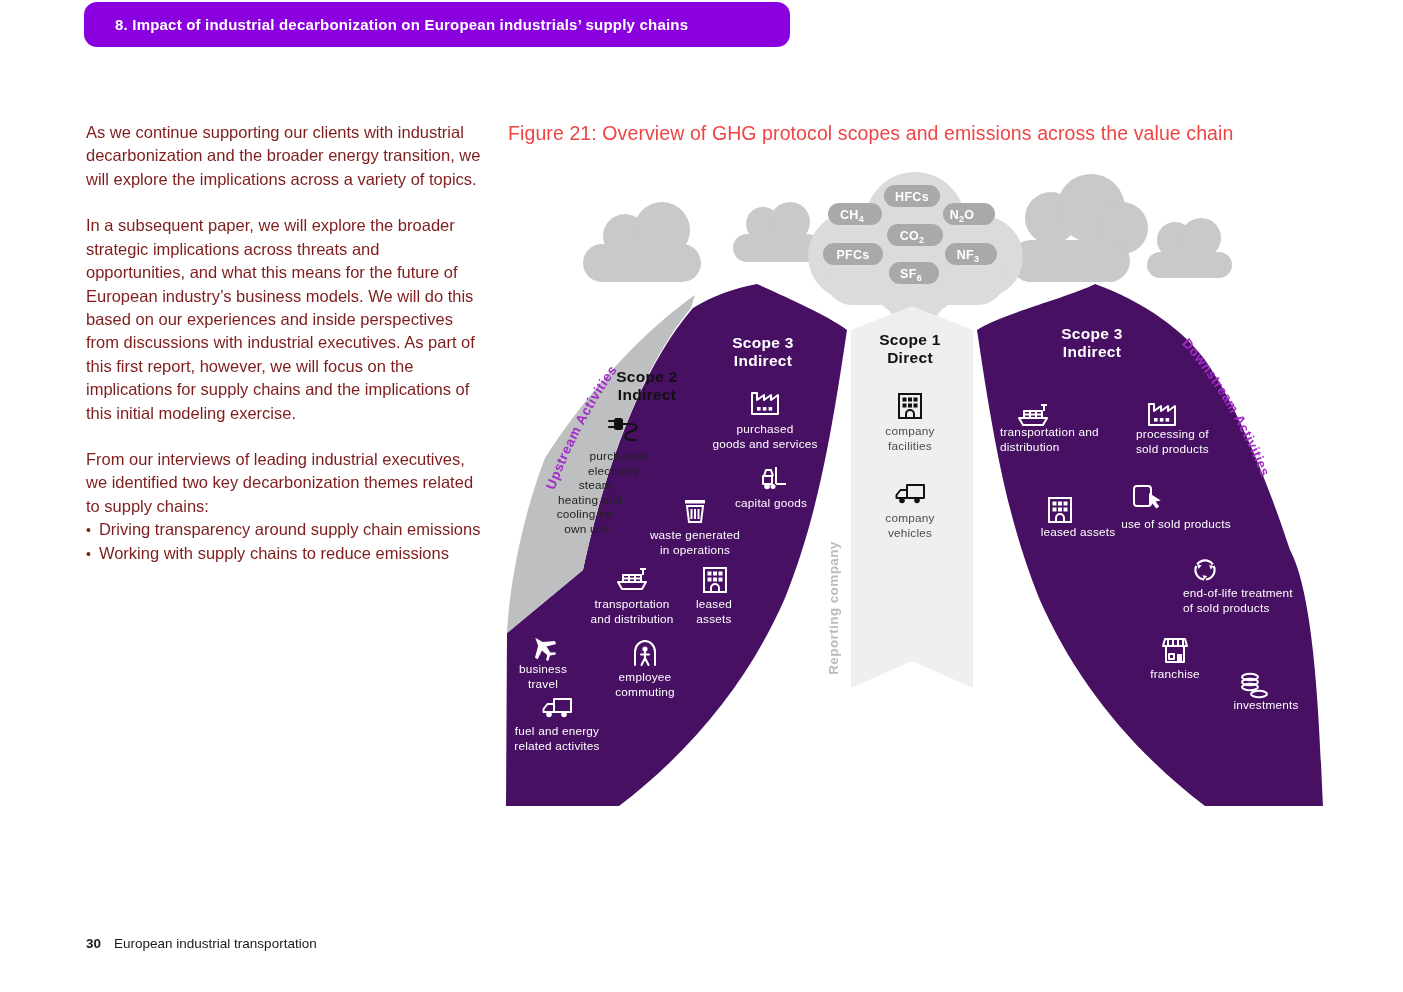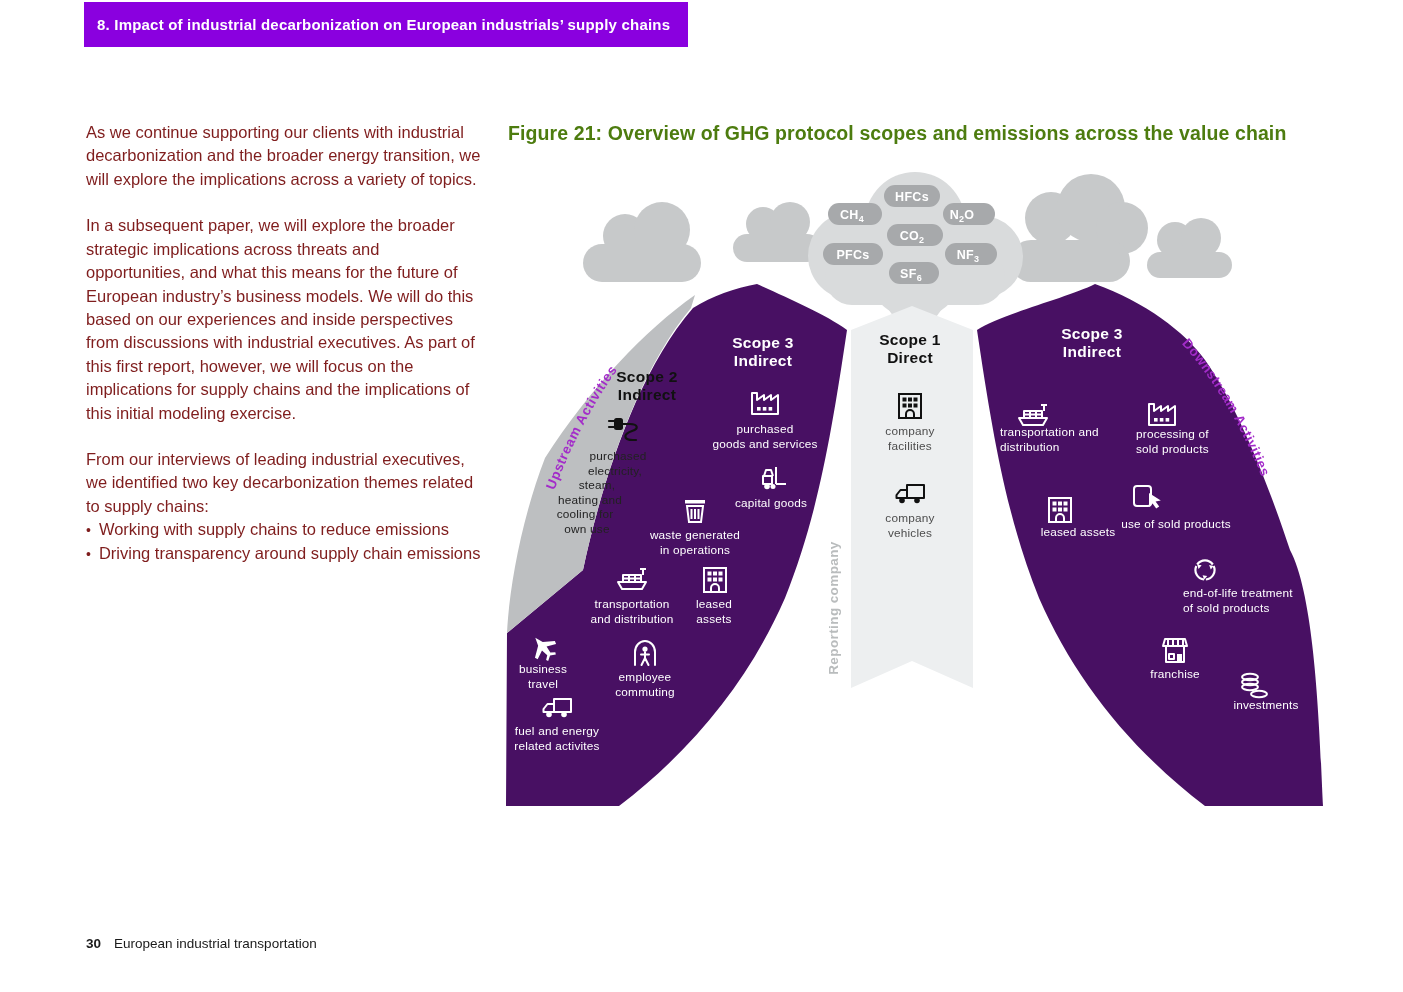--- a/index.html
+++ b/index.html
@@ -1,37 +1,38 @@
 <!DOCTYPE html>
 <html><head>
 <meta charset="utf-8">
 <style>
   html,body{margin:0;padding:0;}
   body{
     width:1403px;height:992px;position:relative;background:#ffffff;
     font-family:"Liberation Sans", sans-serif;color:#2e2e2e;overflow:hidden;
   }
   .header-banner{
-    position:absolute;left:84px;top:2px;width:604px;height:45px;
-    background:#8A00DF;display:flex;align-items:center;padding-left:13px;
+    position:absolute;left:84px;top:2px;width:706px;height:45px;
+    background:#8A00DF;display:flex;align-items:center;padding-left:31px;
     box-sizing:border-box;
+    border-radius:13px;
   }
   .header-banner span{color:#ffffff;font-size:15px;font-weight:700;letter-spacing:.2px;}
   .body-col{
     position:absolute;left:86px;top:121px;width:396px;
     font-size:16.5px;line-height:1.42;color:#7f1d1d;font-weight:400;
   }
   .body-col p{margin:0 0 23px 0;}
   .body-col sup{font-size:11px;line-height:0;}
   .body-col ul{margin:0;padding:0;list-style:none;}
   .body-col li{padding-left:14px;text-indent:-14px;margin:0;}
   .body-col li::before{content:"•";padding-right:8px;font-size:14px;}
   .fig-title{
     position:absolute;left:508px;top:122px;width:800px;
-    font-size:19.5px;font-weight:700;color:#4d7c0f;letter-spacing:.1px;
+    font-size:19.5px;font-weight:400;color:#ef4444;letter-spacing:.1px;
   }
   .fig-svg{position:absolute;left:495px;top:160px;}
   .footer{
     position:absolute;left:86px;top:936px;font-size:13.5px;color:#1a1a1a;
   }
   .footer b{margin-right:13px;}
   svg text{font-family:"Liberation Sans", sans-serif;}
   .wing-title{font-size:15.5px;font-weight:700;letter-spacing:.3px;}
   .item-label{font-size:11.8px;letter-spacing:.2px;}
   .pill-text{font-size:12.5px;font-weight:700;fill:#ffffff;letter-spacing:.3px;}
@@ -42,22 +43,22 @@
 
 <div class="header-banner">
   <span>8. Impact of industrial decarbonization on European industrials’ supply chains</span>
 </div>
 
 <div class="body-col">
   <p>As we continue supporting our clients with industrial decarbonization and the broader energy transition, we will explore the implications across a variety of topics.</p>
   <p>In a subsequent paper, we will explore the broader strategic implications across threats and opportunities, and what this means for the future of European industry’s business models. We will do this based on our experiences and inside perspectives from discussions with industrial executives. As part of this first report, however, we will focus on the implications for supply chains and the implications of this initial modeling exercise.</p>
   <p style="margin-bottom:0">From our interviews of leading industrial executives, we identified two key decarbonization themes related to supply chains:</p>
   <ul>
+    <li>Driving transparency around supply chain emissions</li>
     <li>Working with supply chains to reduce emissions</li>
-    <li>Driving transparency around supply chain emissions</li>
   </ul>
 </div>
 
 <div class="fig-title">Figure 21: Overview of GHG protocol scopes and emissions across the value chain</div>
 
 <svg class="fig-svg" width="840" height="665" viewBox="0 0 840 665">
   <defs>
     <g id="icon-factory" fill="none" stroke="currentColor" stroke-width="2" stroke-linejoin="round">
       <path d="M-13 11 V-10 H-8 V-3 L-1 -8 V-3 L6 -8 V-3 L13 -8 V11 Z"></path>
       <rect x="-8" y="4" width="3.6" height="3.6" fill="currentColor" stroke="none"></rect>

